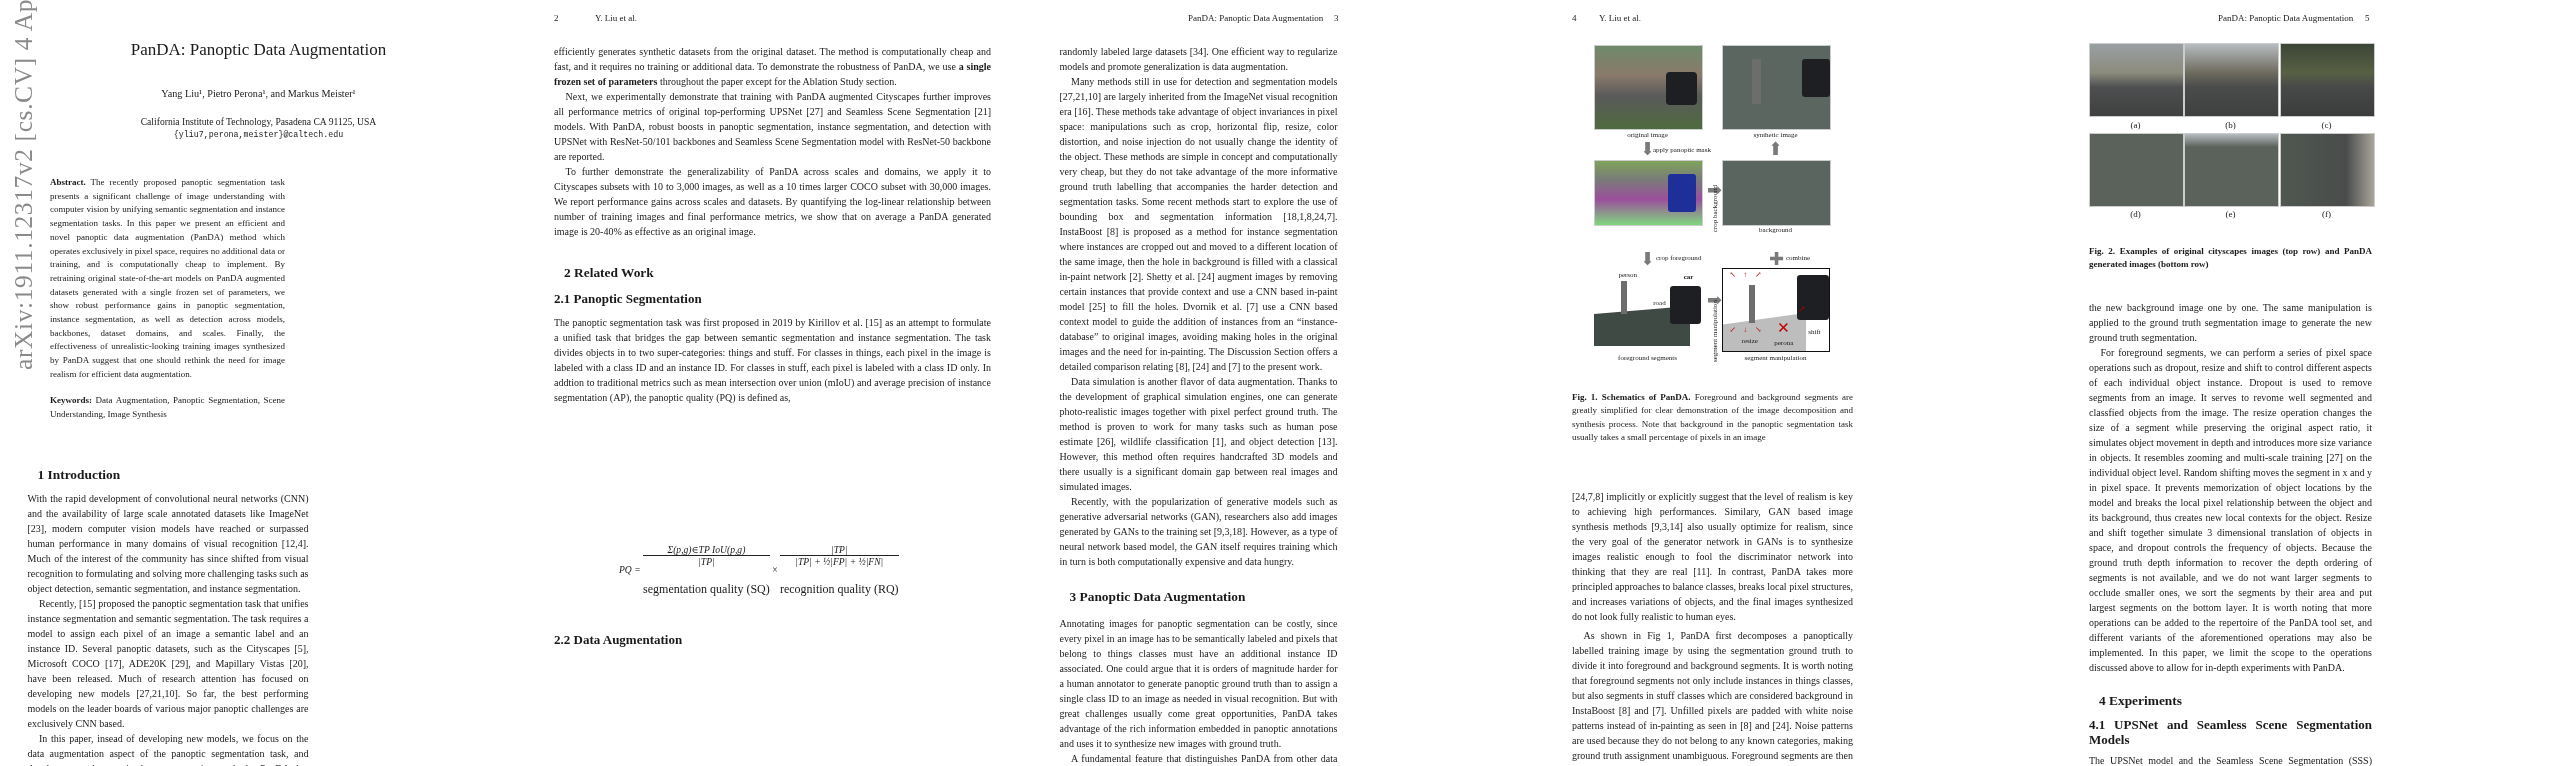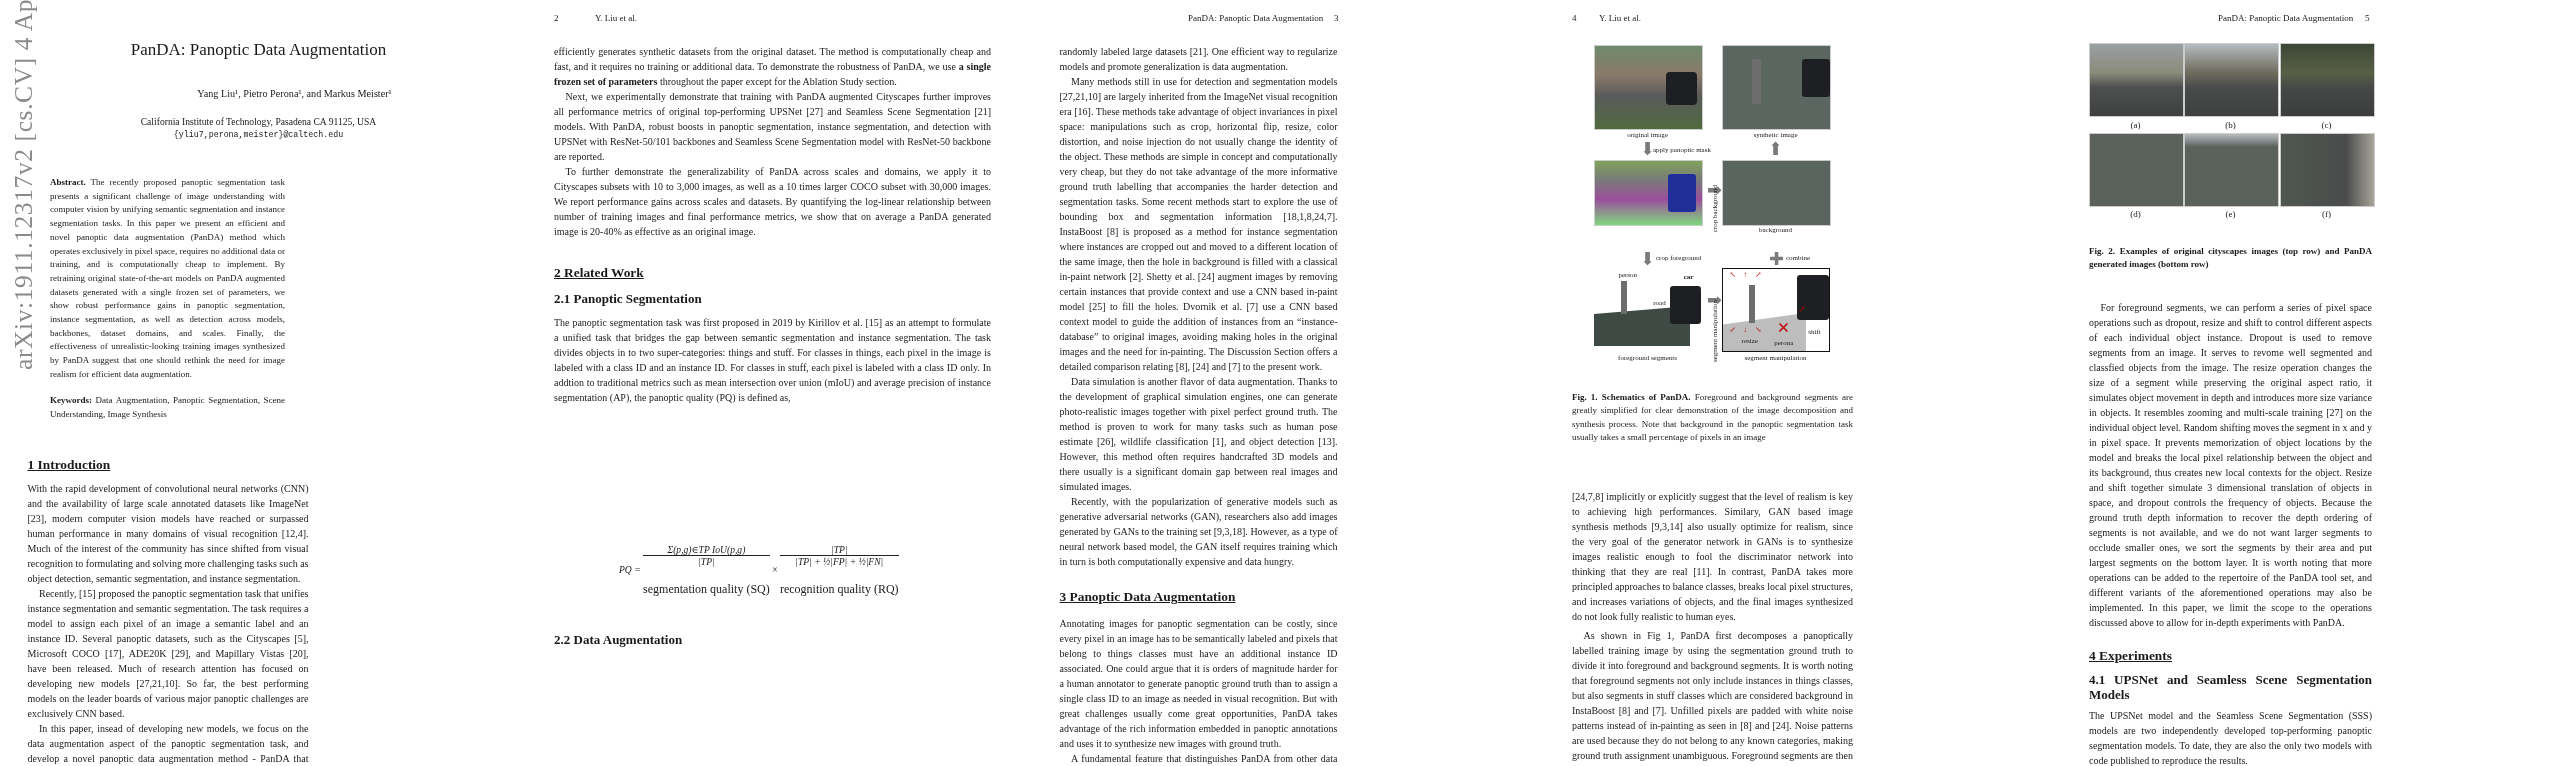--- a/index.html
+++ b/index.html
@@ -15,24 +15,24 @@
   .arxiv { position:absolute; left:5.1px; top:38px; width:38px; height:319px; }
   .arxiv span { position:absolute; left:50%; top:0; transform-origin:0 0;
     transform: translate(-15.3px, 332px) rotate(-90deg);
     white-space:nowrap; font-family:"Liberation Serif",serif; font-size:25.5px;
     color:#8a8a8a; letter-spacing:0.6px; }
 
   .txt { position:absolute; font-size:10px; line-height:15px; text-align:justify; }
   .txt p { margin:0; text-indent:11.5px; }
   .txt p.noind { text-indent:0; }
   .runhead { position:absolute; top:12.8px; font-size:9px; }
-  .h1 { font-size:13.4px; font-weight:bold; margin:0;text-decoration:underline; }
+  .h1 { font-size:13.4px; font-weight:bold; margin:10px; }
   .h2 { font-size:13px; font-weight:bold; margin:0; }
   .title { position:absolute; left:0; width:517px; top:40px; text-align:center; font-size:17px; }
-  .authors { position:absolute; left:0; width:517px; top:88px; text-align:center; font-size:10.2px;padding-left:36px; }
+  .authors { position:absolute; left:0; width:517px; top:88px; text-align:center; font-size:10.2px; }
   .affil { position:absolute; left:0; width:517px; top:115px; text-align:center; font-size:9.6px; line-height:13.4px; }
   .mono { font-family:"Liberation Mono","DejaVu Sans Mono",monospace; font-size:8.3px; }
   .abs { position:absolute; left:50px; width:235px; top:176px; font-size:9px; line-height:13.7px; text-align:justify; }
   .frac { display:inline-block; text-align:center; vertical-align:middle; }
   .frac .num { border-bottom:0.6px solid #222; padding:0 1.9px; }
   .brace-lbl { font-size:12px; display:block; margin-top:15px; }
 
   .figimg { position:absolute; border:0.6px solid #ccc; }
   .fig-lbl { position:absolute; font-size:7px; text-align:center; }
   .arrow { position:absolute; color:#7a7a7a; font-size:18px; line-height:1; }
@@ -97,21 +97,21 @@
   </div>
   <div class="txt" style="left:37px; width:437px; top:612px;">
     <div class="h2" style="margin-top:20.4px; margin-bottom:9px">2.2   Data Augmentation</div>
   </div>
 </div>
 
 <div class="page p3">
   <div class="runhead" style="left:154px">PanDA: Panoptic Data Augmentation</div>
   <div class="runhead" style="left:300px">3</div>
   <div class="txt" style="left:25.5px; width:278px; top:44px;">
-    <p class="noind">randomly labeled large datasets [21]. One efficient way to regularize models and promote generalization is data augmentation.</p>
+    <p class="noind">randomly labeled large datasets [34]. One efficient way to regularize models and promote generalization is data augmentation.</p>
     <p>Many methods still in use for detection and segmentation models [27,21,10] are largely inherited from the ImageNet visual recognition era [16]. These methods take advantage of object invariances in pixel space: manipulations such as crop, horizontal flip, resize, color distortion, and noise injection do not usually change the identity of the object. These methods are simple in concept and computationally very cheap, but they do not take advantage of the more informative ground truth labelling that accompanies the harder detection and segmentation tasks. Some recent methods start to explore the use of bounding box and segmentation information [18,1,8,24,7]. InstaBoost [8] is proposed as a method for instance segmentation where instances are cropped out and moved to a different location of the same image, then the hole in background is filled with a classical in-paint network [2]. Shetty et al. [24] augment images by removing certain instances that provide context and use a CNN based in-paint model [25] to fill the holes. Dvornik et al. [7] use a CNN based context model to guide the addition of instances from an “instance-database” to original images, avoiding making holes in the original images and the need for in-painting. The Discussion Section offers a detailed comparison relating [8], [24] and [7] to the present work.</p>
     <p>Data simulation is another flavor of data augmentation. Thanks to the development of graphical simulation engines, one can generate photo-realistic images together with pixel perfect ground truth. The method is proven to work for many tasks such as human pose estimate [26], wildlife classification [1], and object detection [13]. However, this method often requires handcrafted 3D models and there usually is a significant domain gap between real images and simulated images.</p>
     <p>Recently, with the popularization of generative models such as generative adversarial networks (GAN), researchers also add images generated by GANs to the training set [9,3,18]. However, as a type of neural network based model, the GAN itself requires training which in turn is both computationally expensive and data hungry.</p>
     <div class="h1" style="margin-top:20.4px; margin-bottom:11.5px">3   Panoptic Data Augmentation</div>
     <p class="noind">Annotating images for panoptic segmentation can be costly, since every pixel in an image has to be semantically labeled and pixels that belong to things classes must have an additional instance ID associated. One could argue that it is orders of magnitude harder for a human annotator to generate panoptic ground truth than to assign a single class ID to an image as needed in visual recognition. But with great challenges usually come great opportunities, PanDA takes advantage of the rich information embedded in panoptic annotations and uses it to synthesize new images with ground truth.</p>
     <p>A fundamental feature that distinguishes PanDA from other data augmentation methods is that PanDA does not aim to create images that look realistic to human eyes. Many 3D simulation based methods [1,22,26] and cut-paste methods</p>
   </div>
 </div>
 
 <div class="page p4">
@@ -203,19 +203,20 @@
     <div class="fig-lbl" style="left:119px; top:209px; width:93px; font-size:9px;">(e)</div>
     <div class="fig-lbl" style="left:215px; top:209px; width:93px; font-size:9px;">(f)</div>
   </div>
 
   <div class="caption" style="left:24px; width:283px; top:245px; font-weight:bold;">
     <span>Fig. 2.</span>
     <span>Examples of original cityscapes images (top row) and PanDA generated images (bottom row)</span>
   </div>
 
   <div class="txt" style="left:24px; width:283px; top:300px;">
+    <p class="noind">the new background image one by one. The same manipulation is applied to the ground truth segmentation image to generate the new ground truth segmentation.</p>
     <p>For foreground segments, we can perform a series of pixel space operations such as dropout, resize and shift to control different aspects of each individual object instance. Dropout is used to remove segments from an image. It serves to revome well segmented and classfied objects from the image. The resize operation changes the size of a segment while preserving the original aspect ratio, it simulates object movement in depth and introduces more size variance in objects. It resembles zooming and multi-scale training [27] on the individual object level. Random shifting moves the segment in x and y in pixel space. It prevents memorization of object locations by the model and breaks the local pixel relationship between the object and its background, thus creates new local contexts for the object. Resize and shift together simulate 3 dimensional translation of objects in space, and dropout controls the frequency of objects. Because the ground truth depth information to recover the depth ordering of segments is not available, and we do not want larger segments to occlude smaller ones, we sort the segments by their area and put largest segments on the bottom layer. It is worth noting that more operations can be added to the repertoire of the PanDA tool set, and different variants of the aforementioned operations may also be implemented. In this paper, we limit the scope to the operations discussed above to allow for in-depth experiments with PanDA.</p>
     <div class="h1" style="margin-top:18px; margin-bottom:9px">4   Experiments</div>
     <div class="h2" style="margin-bottom:6.4px">4.1   UPSNet and Seamless Scene Segmentation Models</div>
     <p class="noind">The UPSNet model and the Seamless Scene Segmentation (SSS) models are two independently developed top-performing panoptic segmentation models. To date, they are also the only two models with code published to reproduce the results.</p>
   </div>
 </div>
 
 
 </body></html>

